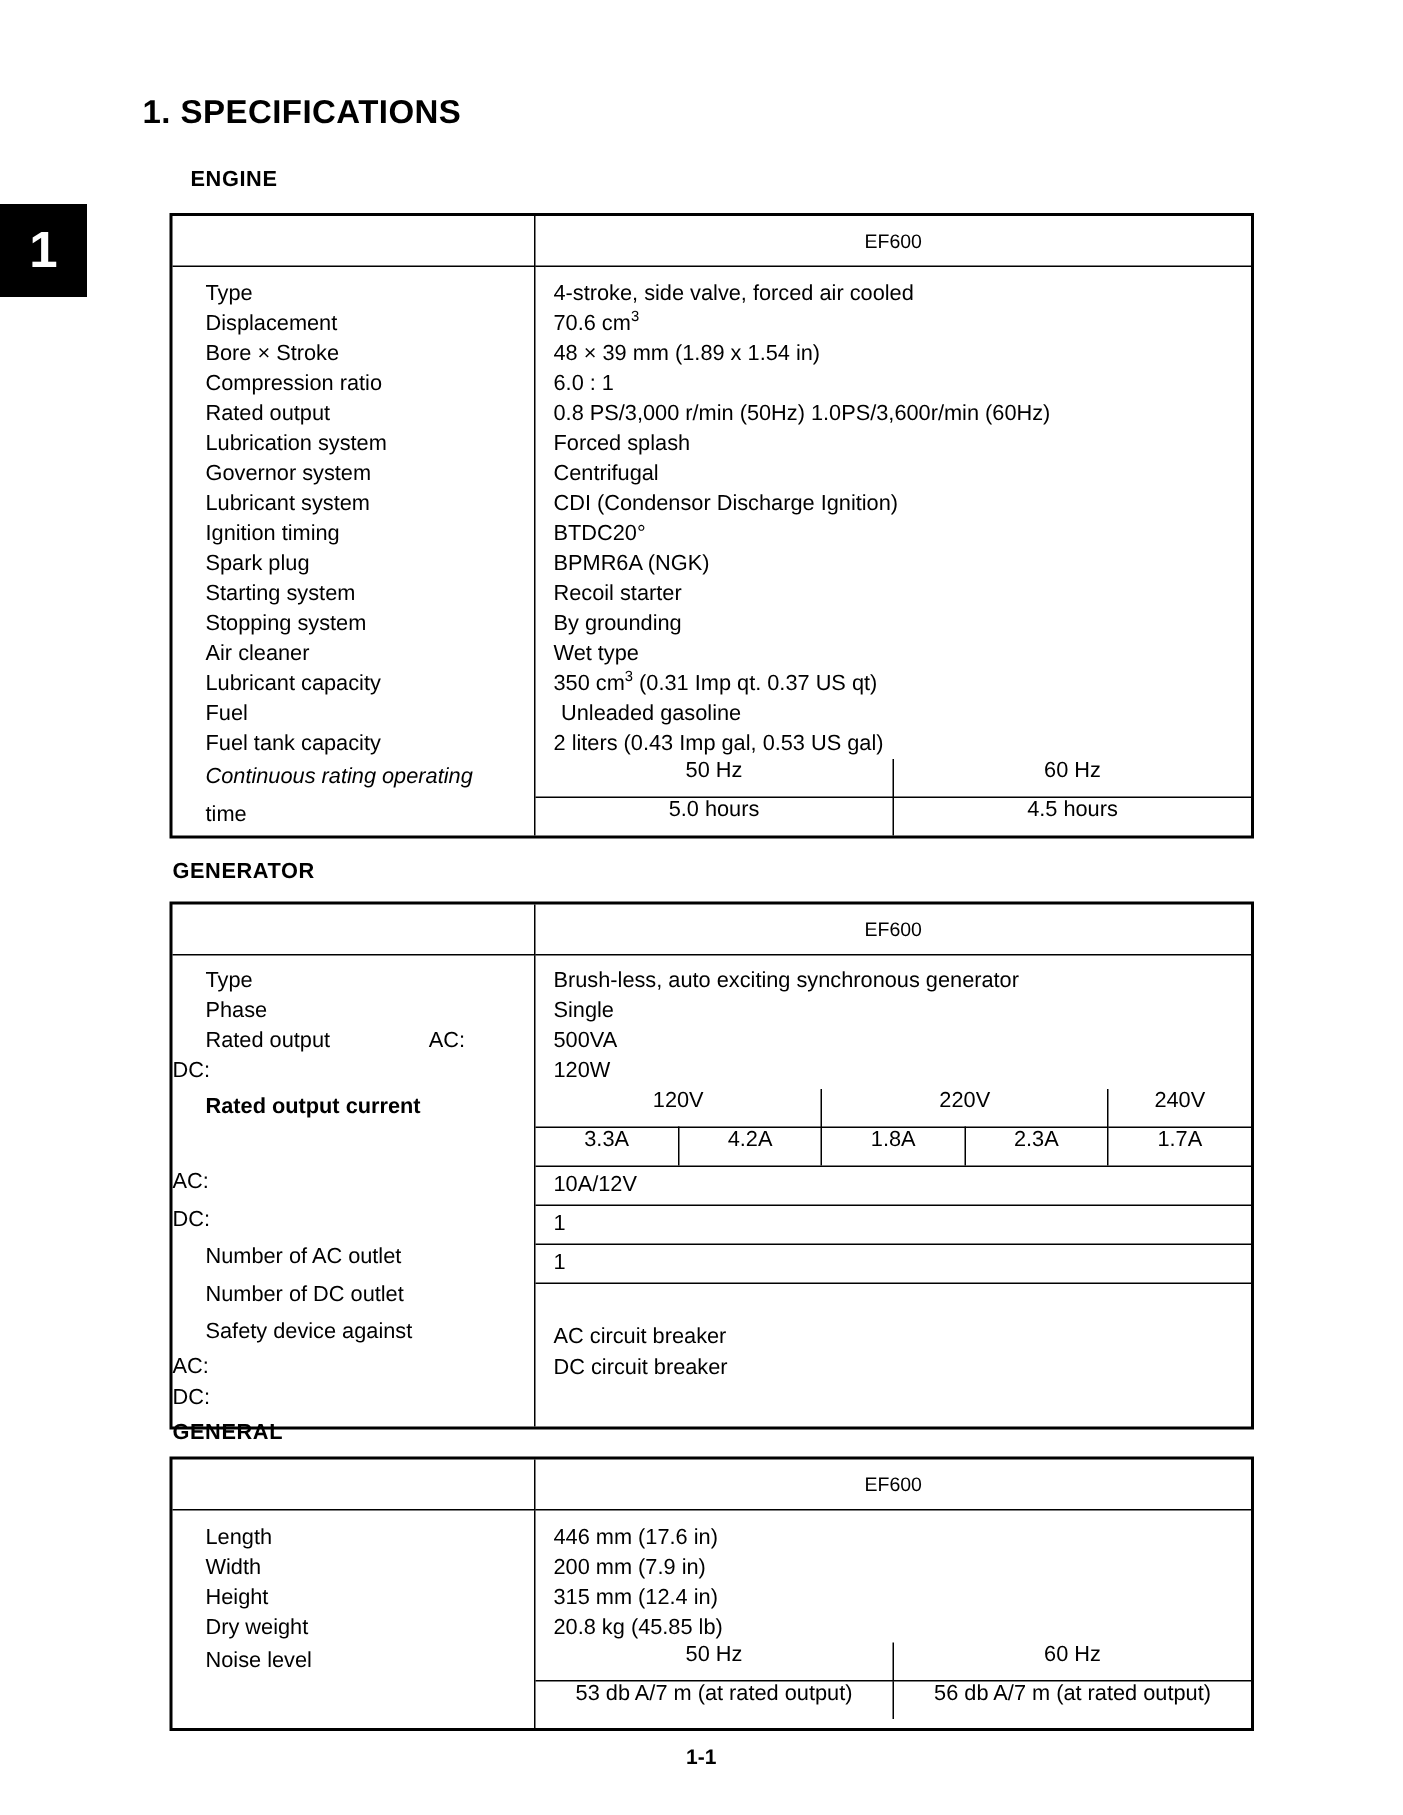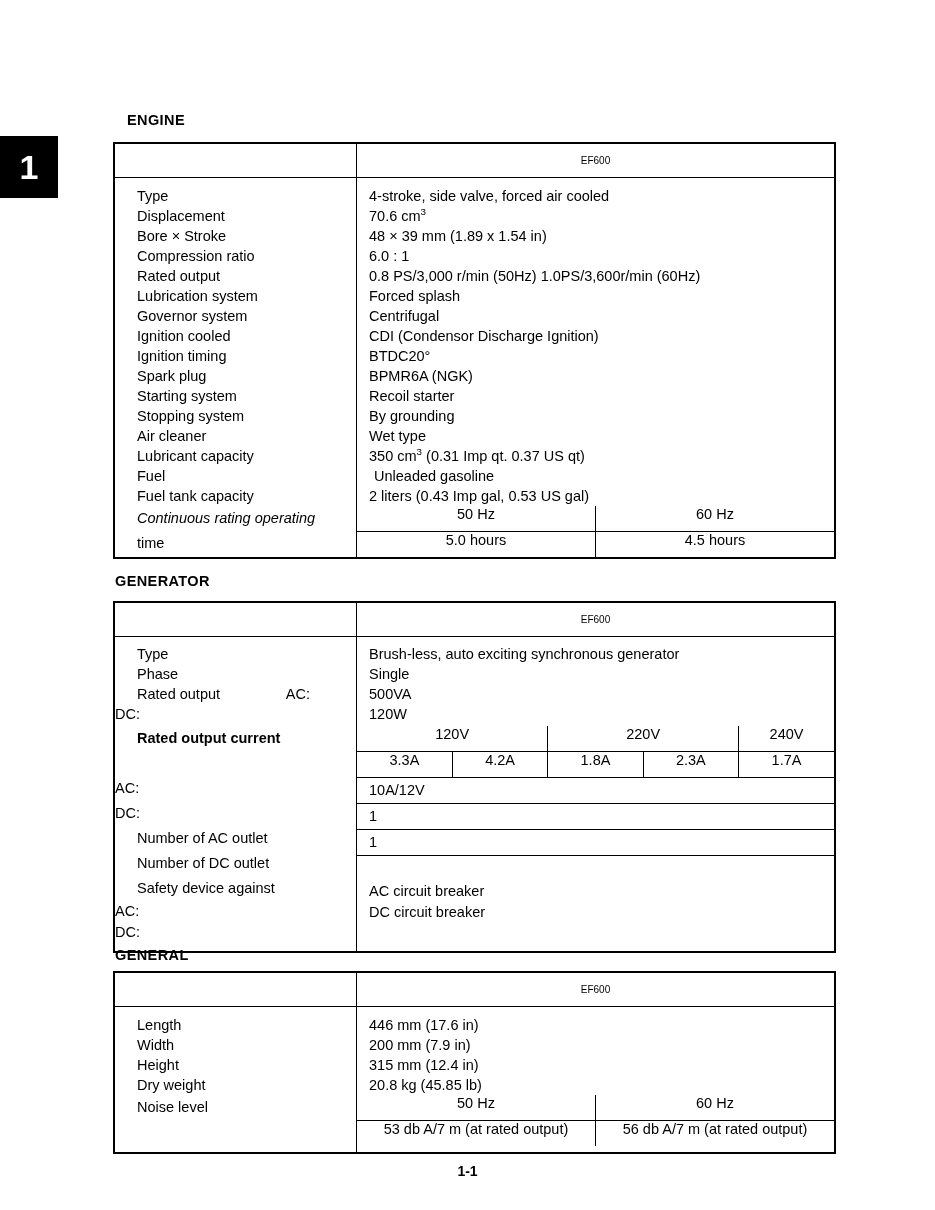--- a/index.html
+++ b/index.html
@@ -78,21 +78,21 @@
 
   .hdr-row td {
     border-bottom: 1.5px solid #000;
     height: 33px;
   }
   .hdr-label {
     border-right: 1.5px solid #000;
   }
   .hdr-model {
     text-align: center;
-    font-size: 10px;
+    font-size: 13px;
     line-height: 33px;
   }
 
   .labelcol {
     border-right: 1.5px solid #000;
   }
 
   .lbl {
     font-size: 14.5px;
     line-height: 20px;
@@ -152,41 +152,42 @@
 </style>
 </head>
 <body>
 
 <div class="page">
 
   <div class="chapter-tab">
     <span>1</span>
   </div>
 
+  <div class="chapter-title">1. SPECIFICATIONS</div>
 
   <div class="section-heading" style="position:absolute; left:115px; top:112px;margin-left:12px;">ENGINE</div>
 
   <div class="spec-table" style="left:113px; top:142px; width:719px;">
     <table class="grid">
       <tbody>
           <tr class="hdr-row">
         <td class="hdr-label" style="width:241px;"></td>
         <td class="hdr-model">EF600</td>
       </tr>
       <tr>
         <td class="labelcol">
           <div style="height:8px;"></div>
           <div class="lbl">Type</div>
           <div class="lbl">Displacement</div>
           <div class="lbl">Bore × Stroke</div>
           <div class="lbl">Compression ratio</div>
           <div class="lbl">Rated output</div>
           <div class="lbl">Lubrication system</div>
           <div class="lbl">Governor system</div>
-          <div class="lbl">Ignition cooled</div>
+          <div class="lbl">Lubricant system</div>
           <div class="lbl">Ignition timing</div>
           <div class="lbl">Spark plug</div>
           <div class="lbl">Starting system</div>
           <div class="lbl">Stopping system</div>
           <div class="lbl">Air cleaner</div>
           <div class="lbl">Lubricant capacity</div>
           <div class="lbl">Fuel</div>
           <div class="lbl">Fuel tank capacity</div>
           <div class="lbl" style="line-height:25px;font-style:italic;">Continuous rating operating</div>
           <div class="lbl" style="line-height:25px;">time</div>

